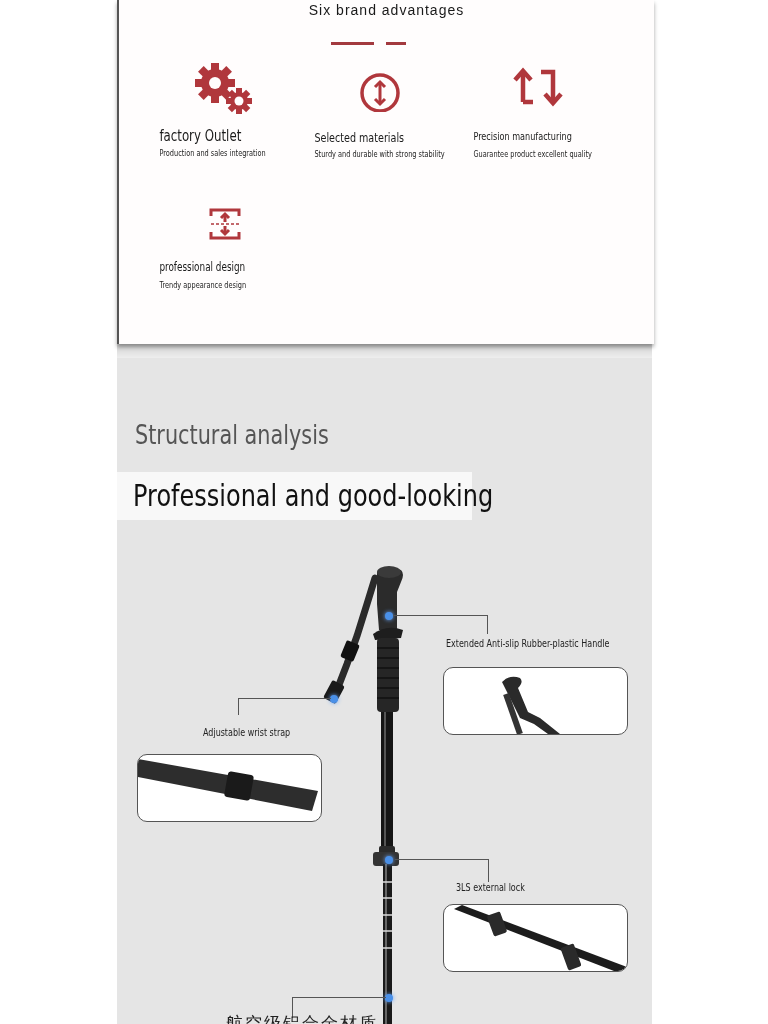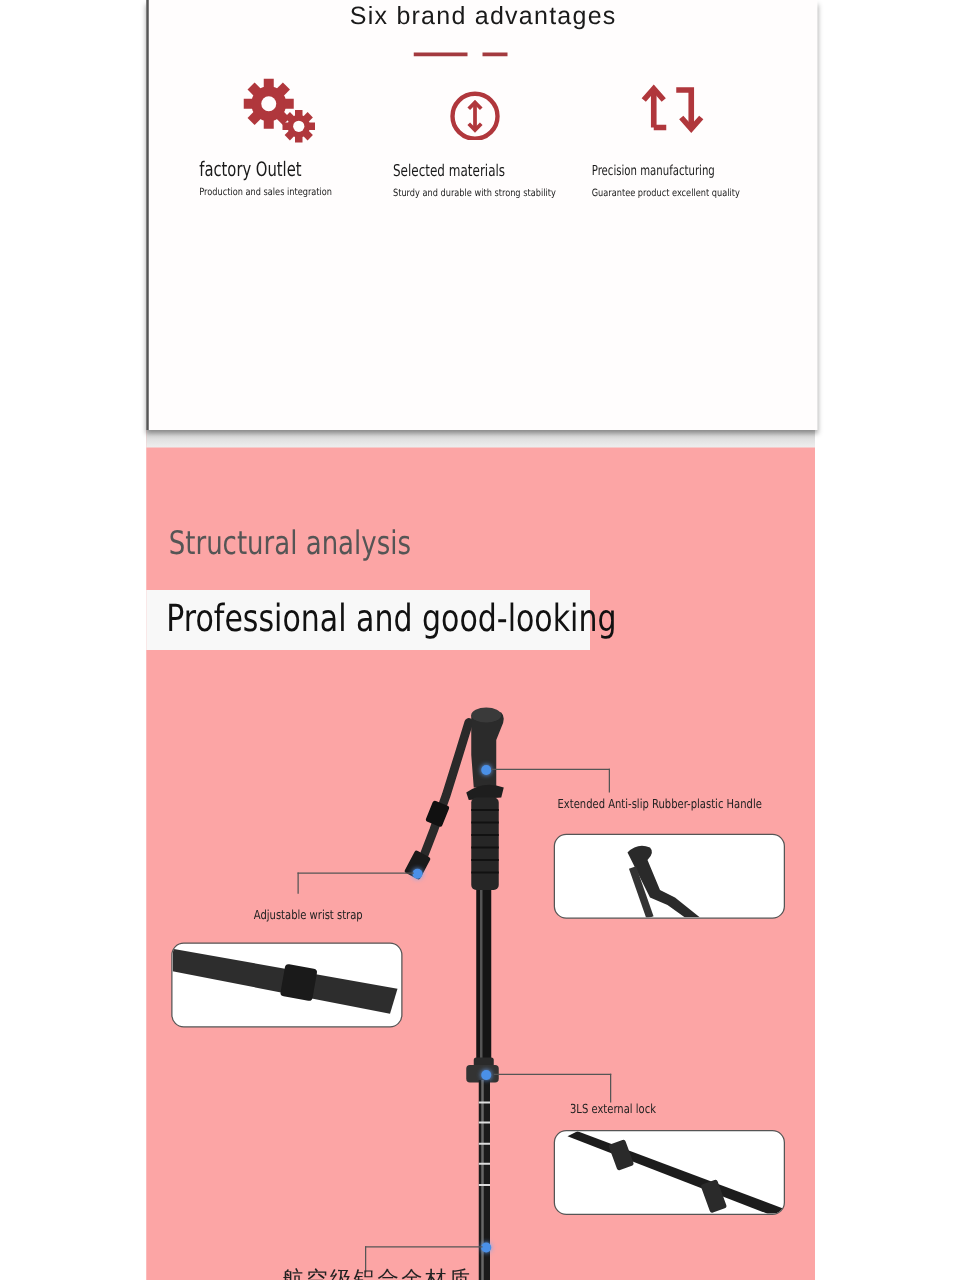--- a/index.html
+++ b/index.html
@@ -10,38 +10,38 @@
   }
   .card {
     position:absolute; left:117px; top:0; width:535px; height:344px;
     background:#fffdfd;
     border-left:2px solid #555;
     box-shadow:0 3px 4px rgba(0,0,0,0.35);
     z-index:2;
   }
   .card-title {
     position:absolute; left:0; right:0; top:2px; text-align:center;
-    font-size:20px; letter-spacing:1px; color:#1a1a1a;
+    font-size:14px; letter-spacing:1px; color:#1a1a1a;
   }
   .deco-line { position:absolute; top:42px; height:3px; background:#a33a3f; }
   .feature {
     position:absolute; width:160px; text-align:left;
   }
   .feature .icon { display:block; margin:0 auto; height:58px; display:flex; align-items:center; justify-content:center; }
   .feature .ftitle {
     font-family:"DejaVu Sans", sans-serif; font-stretch:condensed;
     color:#1a1a1a; white-space:nowrap; transform:scaleX(0.82);
   }
   .feature .fsub {
     font-family:"DejaVu Sans", sans-serif; font-size:8px; color:#222;
     white-space:nowrap; transform:scaleX(0.82); line-height:12px;
   }
   .lower {
     position:absolute; left:117px; top:344px; width:535px; height:680px;
-    background:#fca5a5;
+    background:#e5e5e5;
     z-index:1;
   }
   .lower-shade {
     position:absolute; left:0; top:0; width:100%; height:14px;
     background:linear-gradient(#d2d2d2,#eeeeee);
   }
   .section-sub {
     position:absolute; left:18px; top:76px;
     font-family:"DejaVu Sans", sans-serif; font-size:26px; color:#555;
     transform:scaleX(0.8); transform-origin:left;
@@ -134,20 +134,37 @@
           <polyline points="12,38 22,38"></polyline>
           <polyline points="30,8 42,8 42,38"></polyline>
           <polyline points="34,30 42,39 50,30"></polyline>
         </g>
       </svg>
     </div>
     <div class="ftitle" style="font-size:11px;margin-top:14px;">Precision manufacturing</div>
     <div class="fsub" style="margin-top:6px;">Guarantee product excellent quality</div>
   </div>
 
+  <div class="feature" style="left:26px;top:204px;">
+    <div class="icon" style="height:40px;">
+      <svg width="36" height="36" viewBox="0 0 36 36">
+        <g fill="none" stroke="#b0373c" stroke-width="3">
+          <polyline points="4,10 4,4 32,4 32,10"></polyline>
+          <polyline points="4,26 4,32 32,32 32,26"></polyline>
+          <line x1="18" y1="8" x2="18" y2="16"></line>
+          <polyline points="14,12 18,8 22,12"></polyline>
+          <line x1="18" y1="20" x2="18" y2="28"></line>
+          <polyline points="14,24 18,28 22,24"></polyline>
+        </g>
+        <line x1="4" y1="18" x2="32" y2="18" stroke="#b0373c" stroke-width="1.5" stroke-dasharray="3,2"></line>
+      </svg>
+    </div>
+    <div class="ftitle" style="font-size:12px;margin-top:16px;">professional design</div>
+    <div class="fsub" style="margin-top:6px;">Trendy appearance design</div>
+  </div>
 
 
 </div>
 
 <div class="lower">
   <div class="lower-shade"></div>
   <div class="section-sub">Structural analysis</div>
   <div class="section-title-bg"></div>
   <div class="section-title">Professional and good-looking</div>
 

